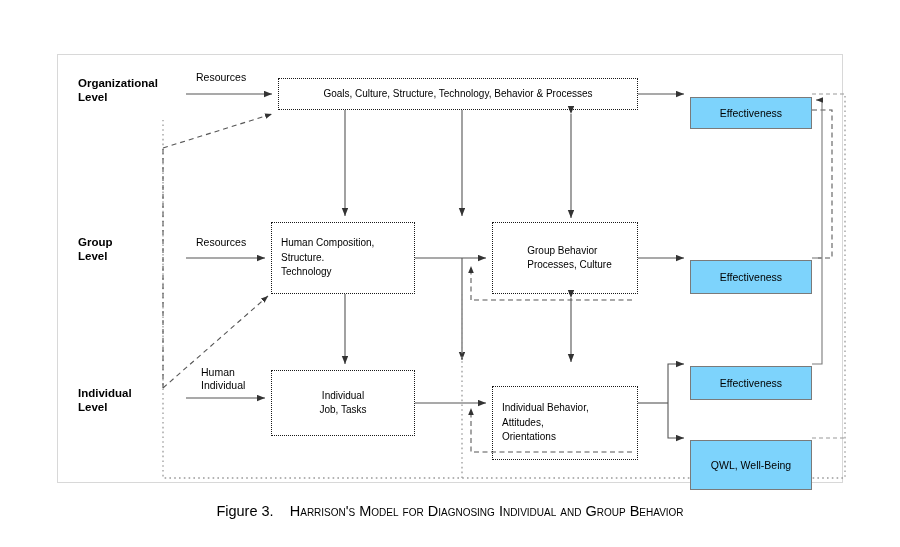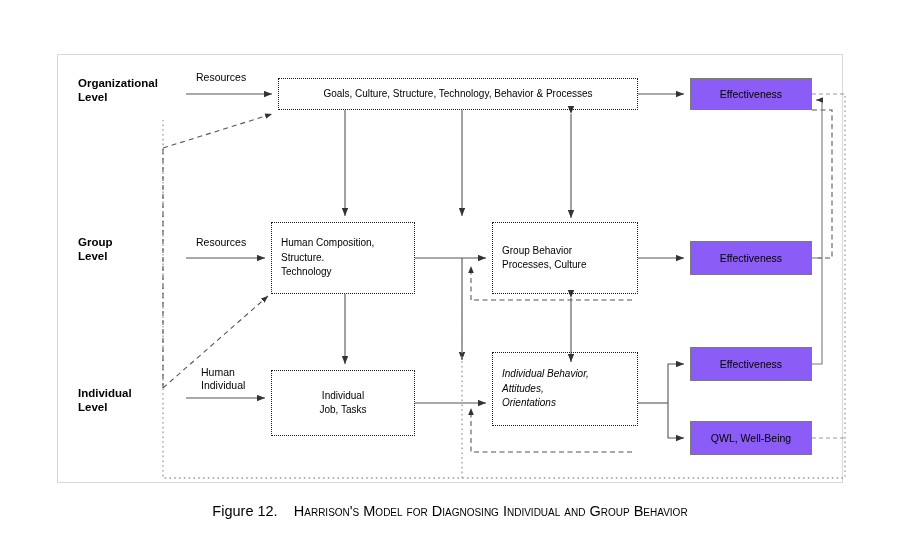--- a/index.html
+++ b/index.html
@@ -39,35 +39,36 @@
     position:absolute;box-sizing:border-box;
     border:1.5px dotted #1a1a1a;
     display:flex;align-items:center;
     font-size:10px;line-height:14.5px;white-space:pre-line;
   }
   .dbox > span{padding-left:9px;}
   .dbox.center > span{width:100%;text-align:center;padding-left:0;}
 
   .sbox{
     position:absolute;box-sizing:border-box;
-    border:1.2px solid #7a7a7a;background:#8b5cf6;
+    border:1.2px solid #7a7a7a;background:#7dd3fc;
     display:flex;align-items:center;justify-content:center;
     font-size:10.5px;
+    margin-top:19px;
   }
 
   #box-org{left:278px;top:78px;width:360px;height:32px;}
   #box-grpc{left:271px;top:222px;width:144px;height:72px;}
-  #box-grpb{left:492px;top:222px;width:146px;height:72px;}
+  #box-grpb{left:492px;top:222px;width:146px;height:72px;justify-content:center;}
   #box-indj{left:271px;top:370px;width:144px;height:66px;}
-  #box-indb{left:492px;top:352px;width:146px;height:74px;font-style:italic;}
+  #box-indb{left:492px;top:386px;width:146px;height:74px;}
 
   #eff-org{left:690px;top:78px;width:122px;height:32px;}
   #eff-grp{left:690px;top:241px;width:122px;height:34px;}
   #eff-ind{left:690px;top:347px;width:122px;height:34px;}
-  #qwl{left:690px;top:421px;width:122px;height:34px;}
+  #qwl{left:690px;top:421px;width:122px;height:50px;}
 
   .caption{
     position:absolute;left:0;top:503px;width:900px;text-align:center;
     font-size:14.5px;
   }
   .caption .num{font-style:normal;}
   .caption .ttl{
     font-variant:small-caps;
   }
 </style>
@@ -199,18 +200,18 @@
 
   <div class="sbox" id="eff-ind">
     <span>Effectiveness</span>
   </div>
 
   <div class="sbox" id="qwl">
     <span>QWL, Well-Being</span>
   </div>
 
   <div class="caption">
-    <span class="num">Figure 12.</span>
+    <span class="num">Figure 3.</span>
     <span>&nbsp;&nbsp;</span>
     <span class="ttl">Harrison's Model for Diagnosing Individual and Group Behavior</span>
   </div>
 
 </div>
 
 </body></html>

